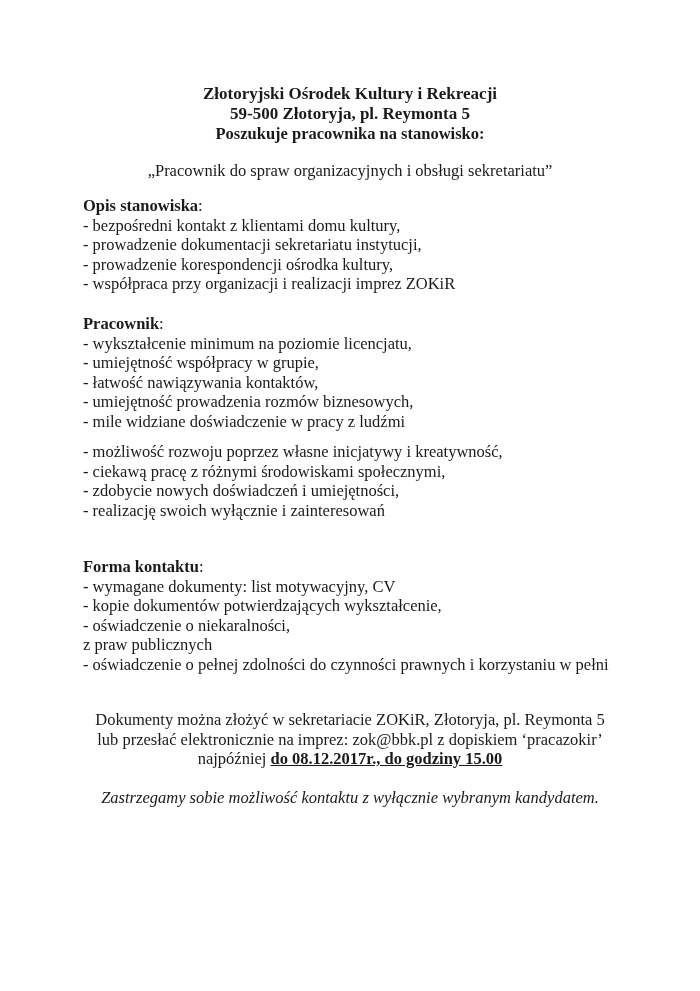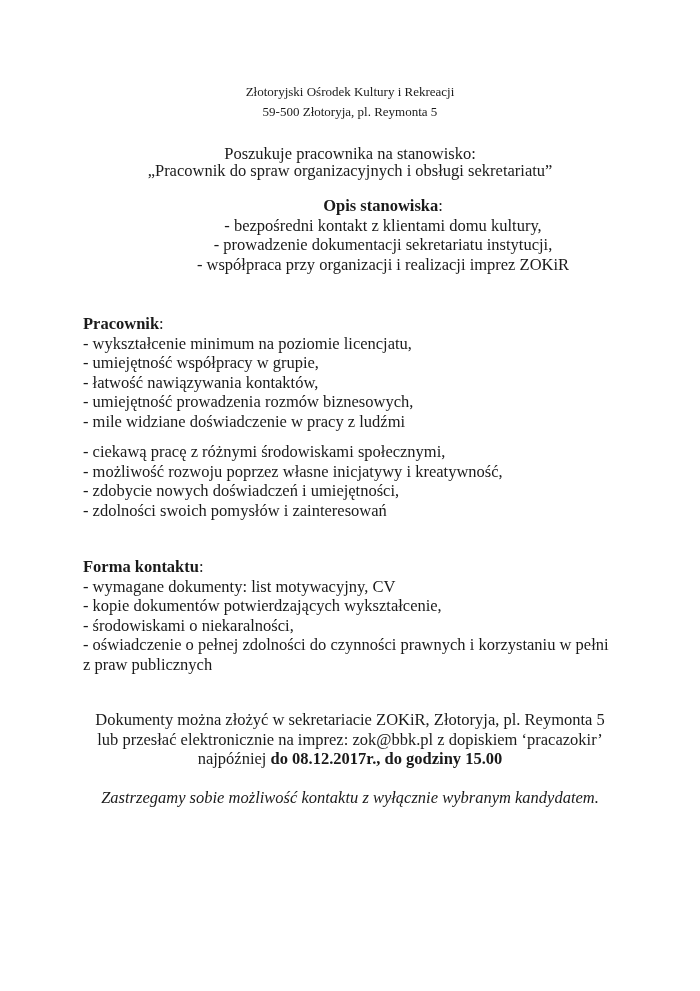--- a/index.html
+++ b/index.html
@@ -3,69 +3,70 @@
 <meta charset="utf-8">
 <style>
   html, body { margin: 0; padding: 0; background: #ffffff; }
   body {
     width: 700px; height: 991px; position: relative; overflow: hidden;
     font-family: "Liberation Serif", "DejaVu Serif", serif;
     color: #1a1a1a; font-size: 16.5px;
   }
   .page { position: absolute; left: 0; top: 0; width: 700px; height: 991px; }
   .center { position: absolute; left: 0; width: 700px; text-align: center; white-space: nowrap; }
-  .bold { font-weight: bold; }
+  .bold { font-weight: bold; text-decoration: underline; }
   .italic { font-style: italic; }
-  .header-line { font-size: 13px; font-weight: normal; }
+  .header-line { font-size: 17px; font-weight: bold; }
   .block { position: absolute; left: 83px; width: 600px; }
   .line { height: 19.6px; line-height: 19.6px; white-space: nowrap; }
   .heading { font-weight: bold; }
   .heading-colon { font-weight: normal; }
 </style>
 </head>
 <body>
 
 <div class="page">
 
   <div class="center header-line" style="top:84px;">Złotoryjski Ośrodek Kultury i Rekreacji</div>
   <div class="center header-line" style="top:104px;">59-500 Złotoryja, pl. Reymonta 5</div>
 
-  <div class="center" style="top:144px;">Poszukuje pracownika na stanowisko:</div>
+  <div class="center" style="top:124px;font-weight:bold;">Poszukuje pracownika na stanowisko:</div>
   <div class="center" style="top:161px;">„Pracownik do spraw organizacyjnych i obsługi sekretariatu”</div>
 
-  <div class="block" style="top:196px;text-align:center;">
+  <div class="block" style="top:196px;">
     <div class="line"><span class="heading">Opis stanowiska</span><span class="heading-colon">:</span></div>
     <div class="line">- bezpośredni kontakt z klientami domu kultury,</div>
     <div class="line">- prowadzenie dokumentacji sekretariatu instytucji,</div>
+    <div class="line">- prowadzenie korespondencji ośrodka kultury,</div>
     <div class="line">- współpraca przy organizacji i realizacji imprez ZOKiR</div>
   </div>
 
   <div class="block" style="top:314px;">
     <div class="line"><span class="heading">Pracownik</span><span class="heading-colon">:</span></div>
     <div class="line">- wykształcenie minimum na poziomie licencjatu,</div>
     <div class="line">- umiejętność współpracy w grupie,</div>
     <div class="line">- łatwość nawiązywania kontaktów,</div>
     <div class="line">- umiejętność prowadzenia rozmów biznesowych,</div>
     <div class="line">- mile widziane doświadczenie w pracy z ludźmi</div>
   </div>
 
   <div class="block" style="top:442px;">
+    <div class="line">- możliwość rozwoju poprzez własne inicjatywy i kreatywność,</div>
     <div class="line">- ciekawą pracę z różnymi środowiskami społecznymi,</div>
-    <div class="line">- możliwość rozwoju poprzez własne inicjatywy i kreatywność,</div>
     <div class="line">- zdobycie nowych doświadczeń i umiejętności,</div>
-    <div class="line">- zdolności swoich pomysłów i zainteresowań</div>
+    <div class="line">- realizację swoich wyłącznie i zainteresowań</div>
   </div>
 
   <div class="block" style="top:557px;">
     <div class="line"><span class="heading">Forma kontaktu</span><span class="heading-colon">:</span></div>
     <div class="line">- wymagane dokumenty: list motywacyjny, CV</div>
     <div class="line">- kopie dokumentów potwierdzających wykształcenie,</div>
-    <div class="line">- środowiskami o niekaralności,</div>
+    <div class="line">- oświadczenie o niekaralności,</div>
+    <div class="line">z praw publicznych</div>
     <div class="line">- oświadczenie o pełnej zdolności do czynności prawnych i korzystaniu w pełni</div>
-    <div class="line">z praw publicznych</div>
   </div>
 
   <div class="center" style="top:710px;">Dokumenty można złożyć w sekretariacie ZOKiR, Złotoryja, pl. Reymonta 5</div>
   <div class="center" style="top:730px;">lub przesłać elektronicznie na imprez: zok@bbk.pl  z dopiskiem ‘pracazokir’</div>
   <div class="center" style="top:749px;"><span>najpóźniej </span><span class="bold">do 08.12.2017r., do godziny 15.00</span></div>
 
   <div class="center italic" style="top:788px;">Zastrzegamy sobie możliwość kontaktu z wyłącznie wybranym kandydatem.</div>
 
 </div>
 

